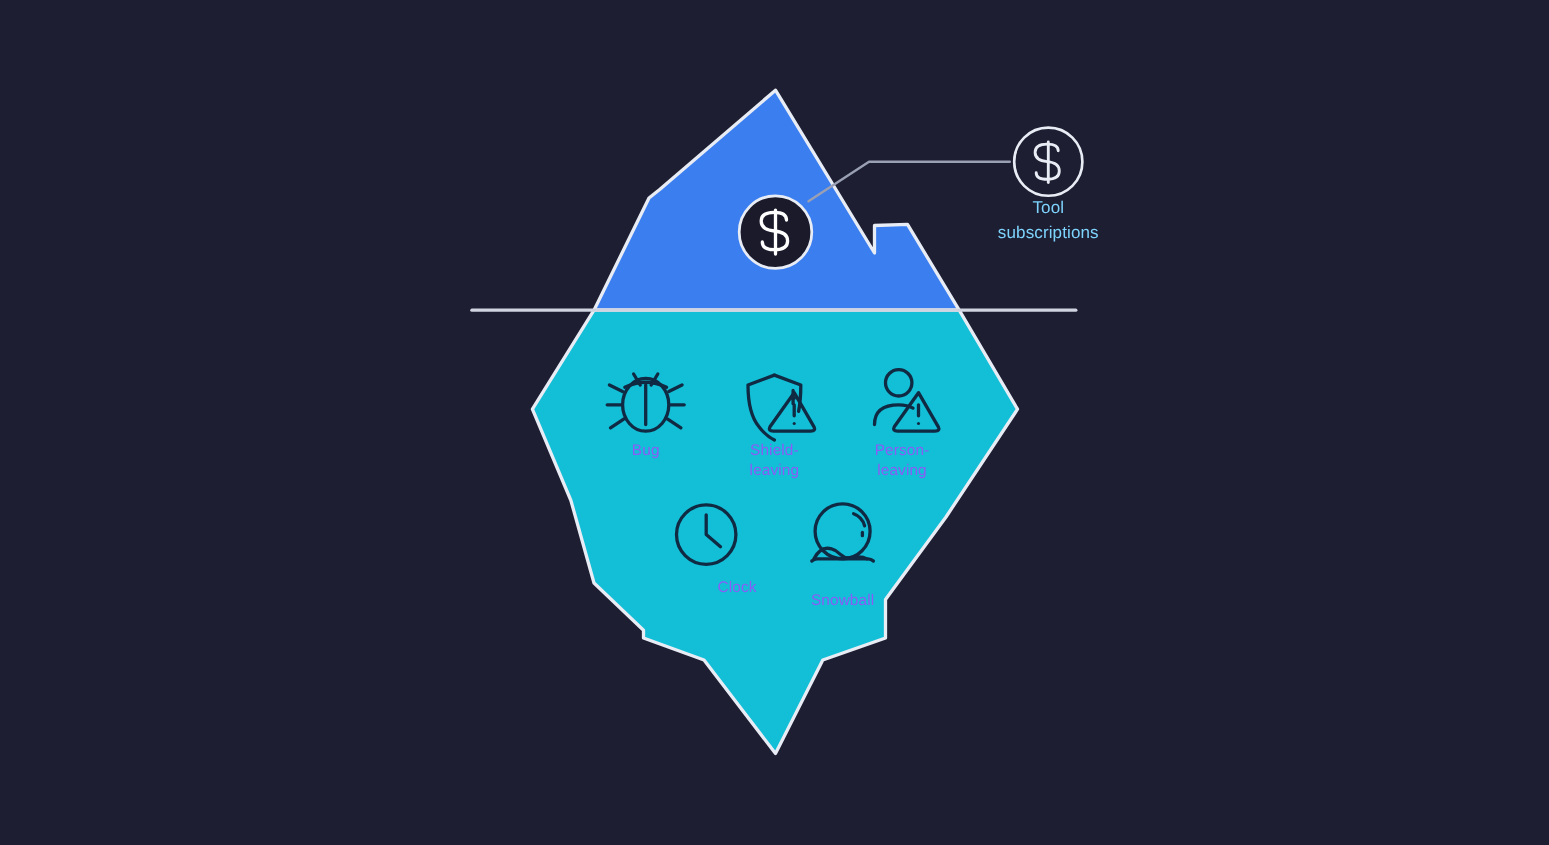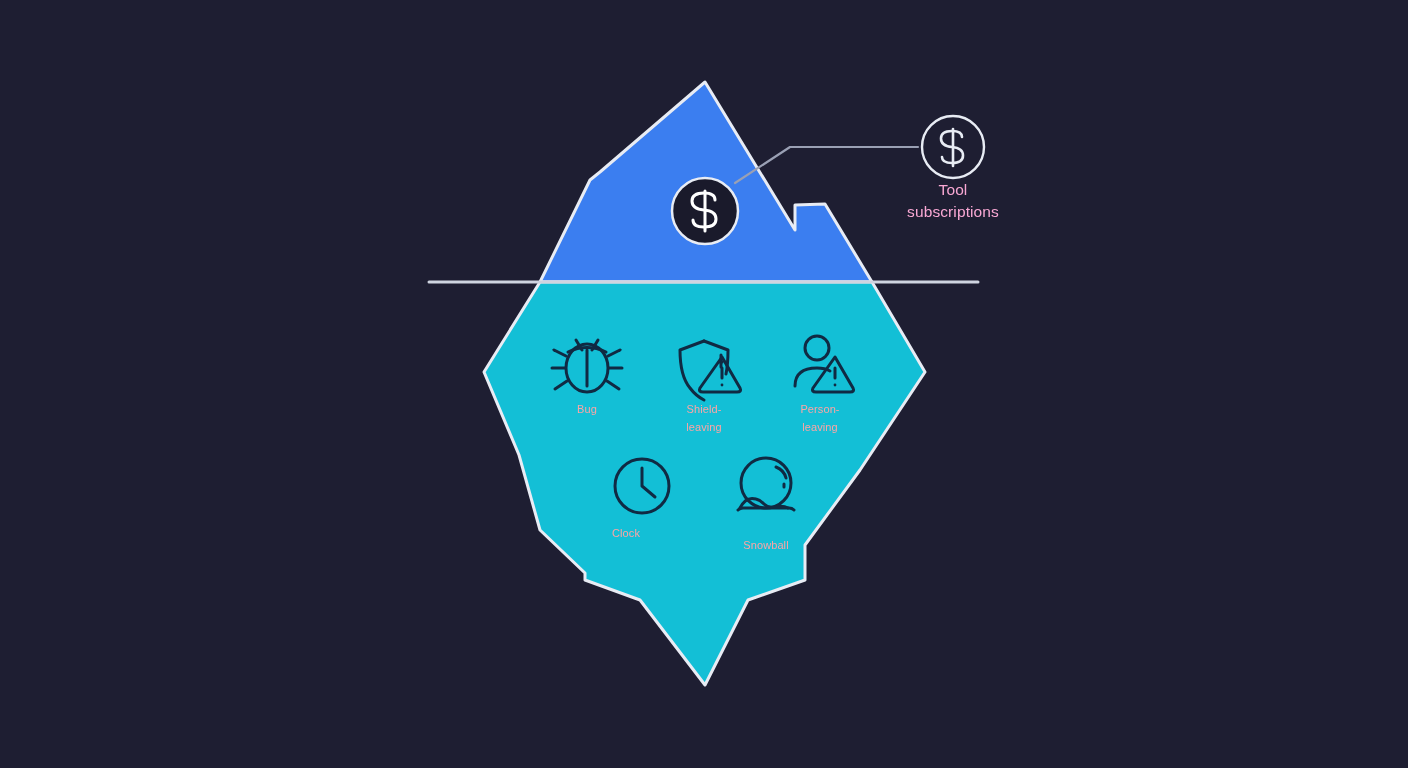--- a/index.html
+++ b/index.html
@@ -21,30 +21,30 @@
   }
   #scene {
     position: absolute;
     left: 0;
     top: 0;
     width: 1408px;
     height: 768px;
   }
   .label-under {
     position: absolute;
-    color: #fca5a5;
-    font-size: 11px;
+    color: #8b5cf6;
+    font-size: 14px;
     line-height: 18px;
     text-align: center;
     white-space: pre-line;
     letter-spacing: 0.1px;
   }
   .callout-label {
     position: absolute;
-    color: #f9a8d4;
+    color: #7dd3fc;
     font-size: 15.5px;
     line-height: 22px;
     text-align: center;
     white-space: pre-line;
     letter-spacing: 0.1px;
   }
 </style>
 </head>
 <body>
 
@@ -125,20 +125,20 @@
   </svg>
 
   <div class="label-under" style="left:537px; top:400px; width:100px;">Bug</div>
 
   <div class="label-under" style="left:654px; top:400px; width:100px;">Shield-
 leaving</div>
 
   <div class="label-under" style="left:770px; top:400px; width:100px;text-align:center;">Person-
 leaving</div>
 
-  <div class="label-under" style="left:576px; top:524px; width:100px;">Clock</div>
+  <div class="label-under" style="left:620px; top:524px; width:100px;">Clock</div>
 
   <div class="label-under" style="left:716px; top:524px; width:100px;margin-top:12px;">Snowball</div>
 
   <div class="callout-label" style="left:853px; top:179px; width:200px;">Tool
 subscriptions</div>
 
 </div>
 
 </body></html>

